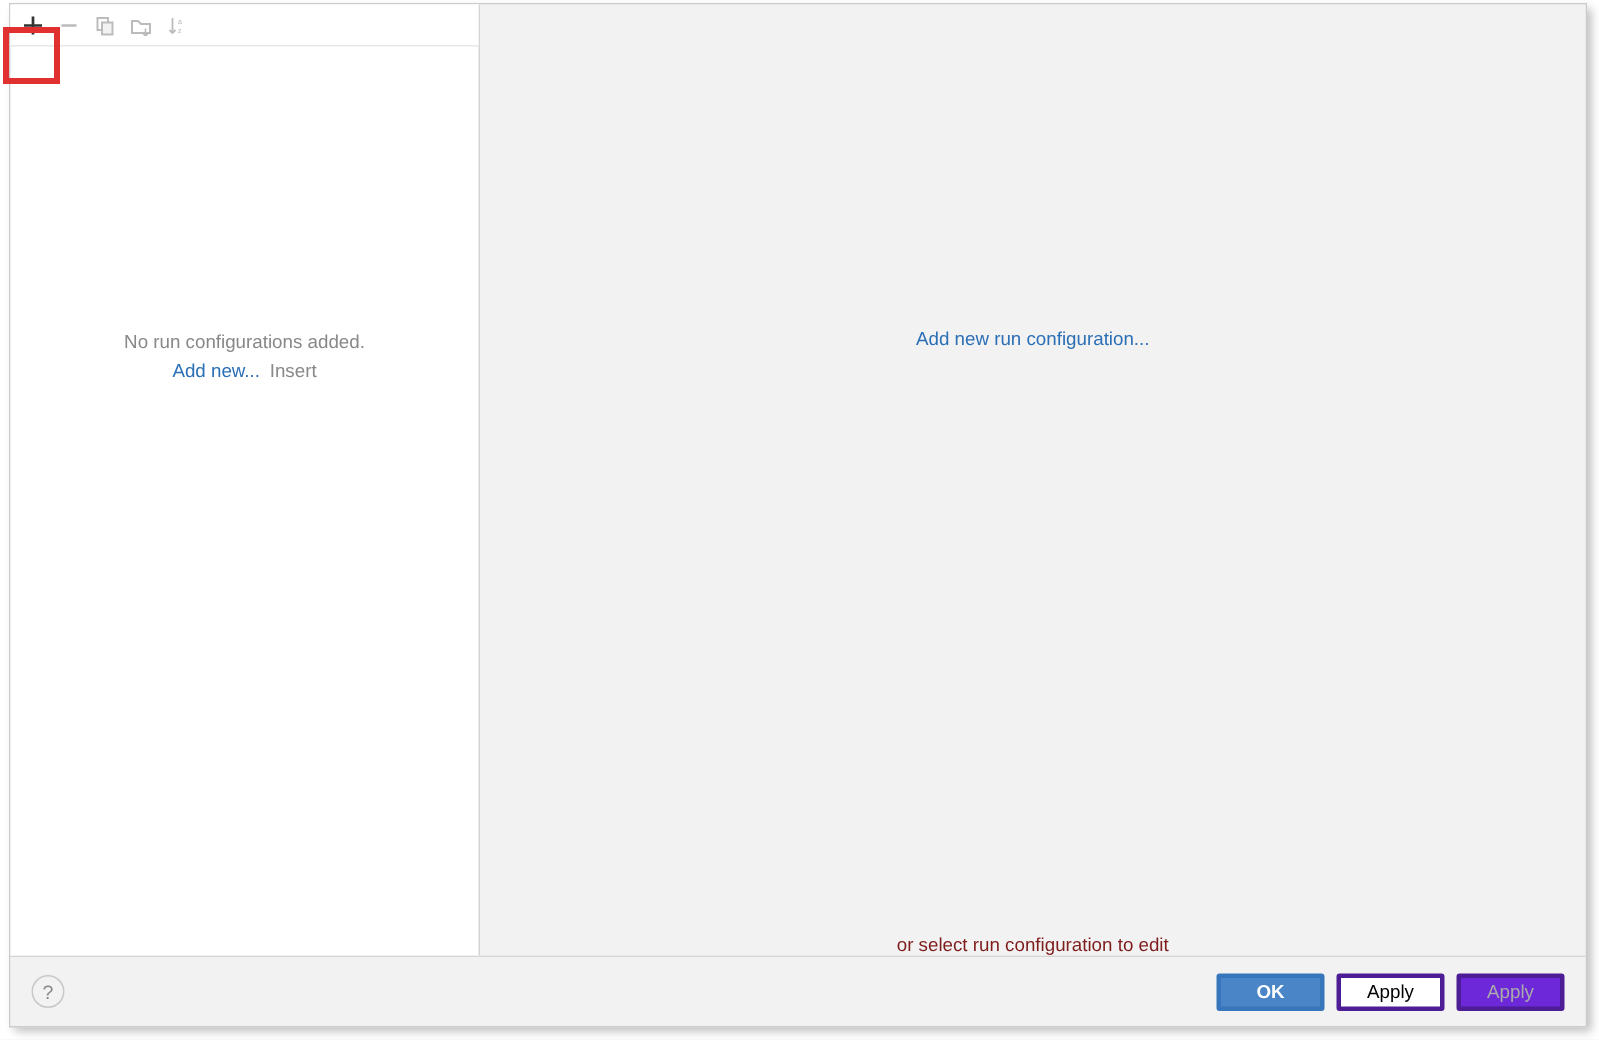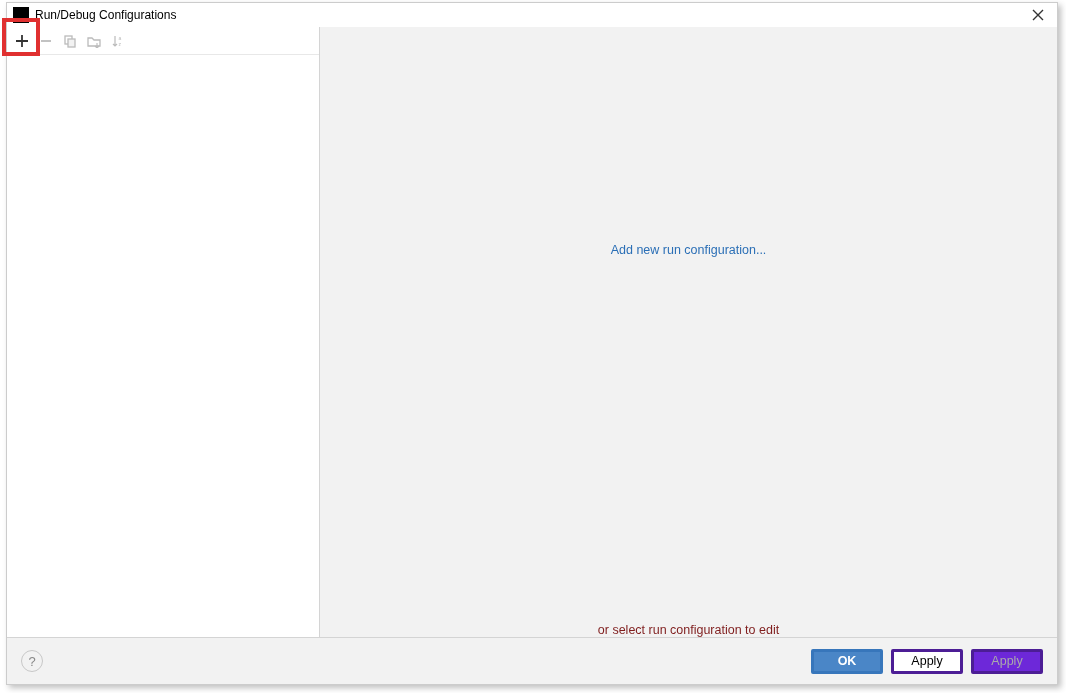--- a/index.html
+++ b/index.html
@@ -74,29 +74,20 @@
   .btn.disabled { color: #aaa; background:#6d28d9; cursor: default; }
   .highlight-box {
     position: absolute; left: 2px; top: 18px; width: 38px; height: 38px;
     border: 4px solid #e03030; pointer-events: none; z-index: 10;
   }
 </style>
 </head>
 <body>
 
 <div class="dialog">
-  <div class="titlebar">
-    <div class="app-icon"></div>
-    <div class="title">Run/Debug Configurations</div>
-    <div class="close">
-      <svg width="12" height="12" viewBox="0 0 12 12">
-          <path d="M1 1 L11 11 M11 1 L1 11" stroke="#333" stroke-width="1.4" fill="none"></path>
-        </svg>
-    </div>
-  </div>
 
   <div class="body">
     <div class="content">
 
       <div class="left-panel">
         <div class="toolbar">
           <div class="tb-btn" style="color:#333;">
             <svg width="14" height="14" viewBox="0 0 14 14">
                 <path d="M7 1 V13 M1 7 H13" stroke="#333" stroke-width="1.8"></path>
               </svg>
@@ -120,20 +111,27 @@
           </div>
           <div class="tb-btn">
             <svg width="14" height="14" viewBox="0 0 14 14">
                 <path d="M4 2 V12 M2 10 L4 12 L6 10" stroke="#bbb" stroke-width="1.2" fill="none"></path>
                 <text x="7.5" y="6" font-size="5" fill="#bbb">a</text>
                 <text x="7.5" y="12" font-size="5" fill="#bbb">z</text>
               </svg>
           </div>
         </div>
 
+        <div class="left-list">
+          <div class="msg">No run configurations added.</div>
+          <div class="addline">
+            <a>Add new...</a>
+            <span style="margin-left:3px;">Insert</span>
+          </div>
+        </div>
 
       </div>
 
       <div class="right-panel">
         <a>Add new run configuration...</a>
         <div class="sub">or select run configuration to edit</div>
       </div>
 
     </div>
 

